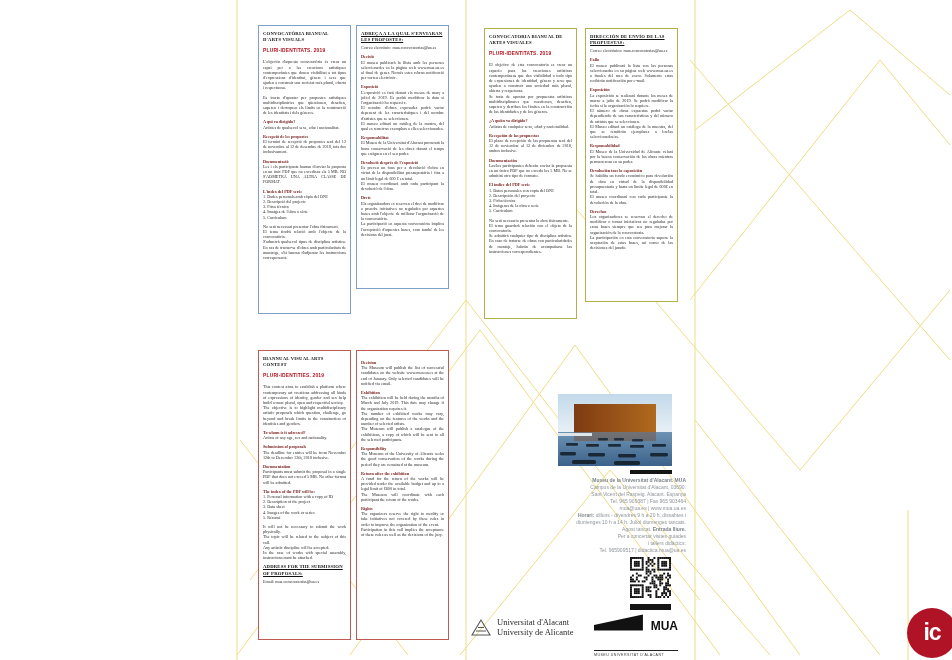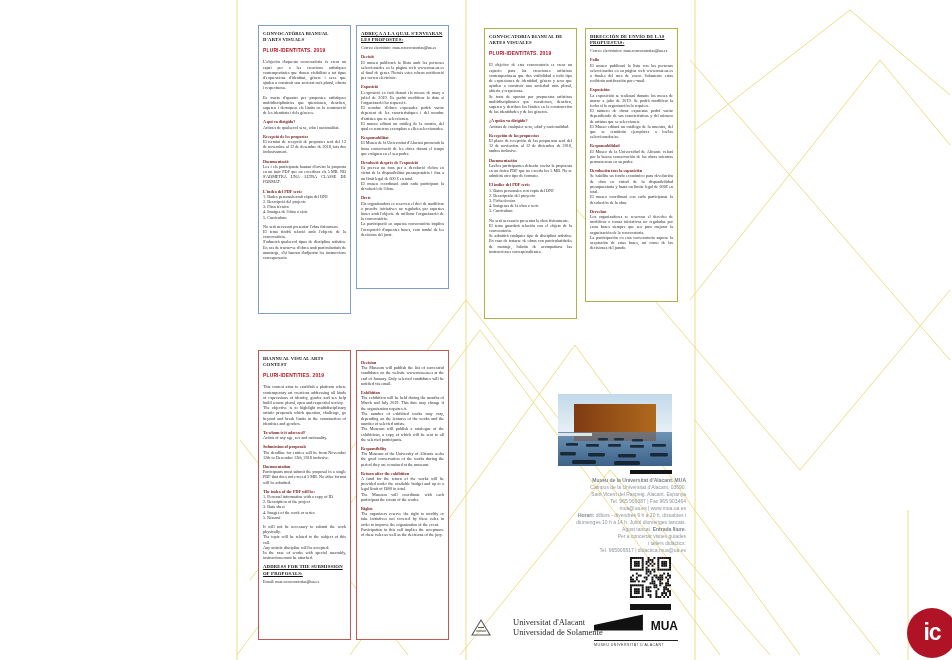--- a/index.html
+++ b/index.html
@@ -23,24 +23,24 @@
   #photo{position:absolute;left:558px;top:394px;width:114px;height:72px;z-index:2;}
   #photo-bar{position:absolute;left:630px;top:470px;width:42px;height:4px;background:#151515;z-index:2;}
   
   #contact{position:absolute;left:505px;top:477px;width:181px;z-index:2;text-align:right;
            font-family:"Liberation Sans",sans-serif;font-size:5px;line-height:1.4;color:#8f9499;}
   #contact .b{font-weight:bold;color:#7e848a;}
   
   #qr{position:absolute;left:630px;top:557px;width:41px;height:41px;z-index:2;}
   #qr-bar{position:absolute;left:630px;top:604px;width:41px;height:6px;background:#151515;z-index:2;}
   
-  #ua-logo{position:absolute;left:470px;top:616px;display:flex;align-items:center;gap:21px;z-index:2;}
+  #ua-logo{position:absolute;left:470px;top:616px;display:flex;align-items:center;gap:5px;z-index:2;}
   #ua-logo .txt{font-family:"Liberation Serif",serif;font-size:8.5px;line-height:1.18;color:#2b2b2b;}
   #mua-logo{position:absolute;left:594px;top:614px;z-index:2;width:84px;}
-  #mua-top{display:flex;align-items:flex-end;gap:4px;border-bottom:1px solid #222;padding-bottom:8px;}
+  #mua-top{display:flex;align-items:flex-end;gap:4px;border-bottom:1px solid #222;padding-bottom:18px;}
   #mua-acronym{font-family:"Liberation Sans",sans-serif;font-weight:bold;font-size:12px;color:#111;line-height:1;}
   #mua-caption{font-family:"Liberation Sans",sans-serif;font-size:3.6px;letter-spacing:.45px;color:#3a3a3a;margin-top:1.5px;}
   
   #corner-logo{position:absolute;left:907px;top:608px;width:50px;height:50px;border-radius:50%;
                z-index:3;display:flex;align-items:center;justify-content:center;}
   #corner-logo span{font-family:Liberation Sans, sans-serif;font-weight:bold;font-size:23px;
                     color:#fff;letter-spacing:-1px;transform:translateY(-1px);}
 </style>
 </head>
 <body>
@@ -471,21 +471,21 @@
 <div id="qr-bar"></div>
 
 <div id="ua-logo">
   <svg width="22" height="22" viewBox="0 0 22 22">
     <polygon points="2,19 20,19 11,4" fill="none" stroke="#5a5a5a" stroke-width="1.1"></polygon>
     <line x1="6" y1="15" x2="16" y2="15" stroke="#5a5a5a" stroke-width="1"></line>
     <line x1="8" y1="11.5" x2="14" y2="11.5" stroke="#5a5a5a" stroke-width="1"></line>
   </svg>
   <div class="txt">
     <div>Universitat d'Alacant</div>
-    <div>Universidad de Solamente</div>
+    <div>University de Alicante</div>
   </div>
 </div>
 
 <div id="mua-logo">
   <div id="mua-top">
     <svg width="56" height="18" viewBox="0 0 56 18">
       <polygon points="0,17 0,11 42,2 52,0 52,17" fill="#111"></polygon>
     </svg>
     <span id="mua-acronym">MUA</span>
   </div>

